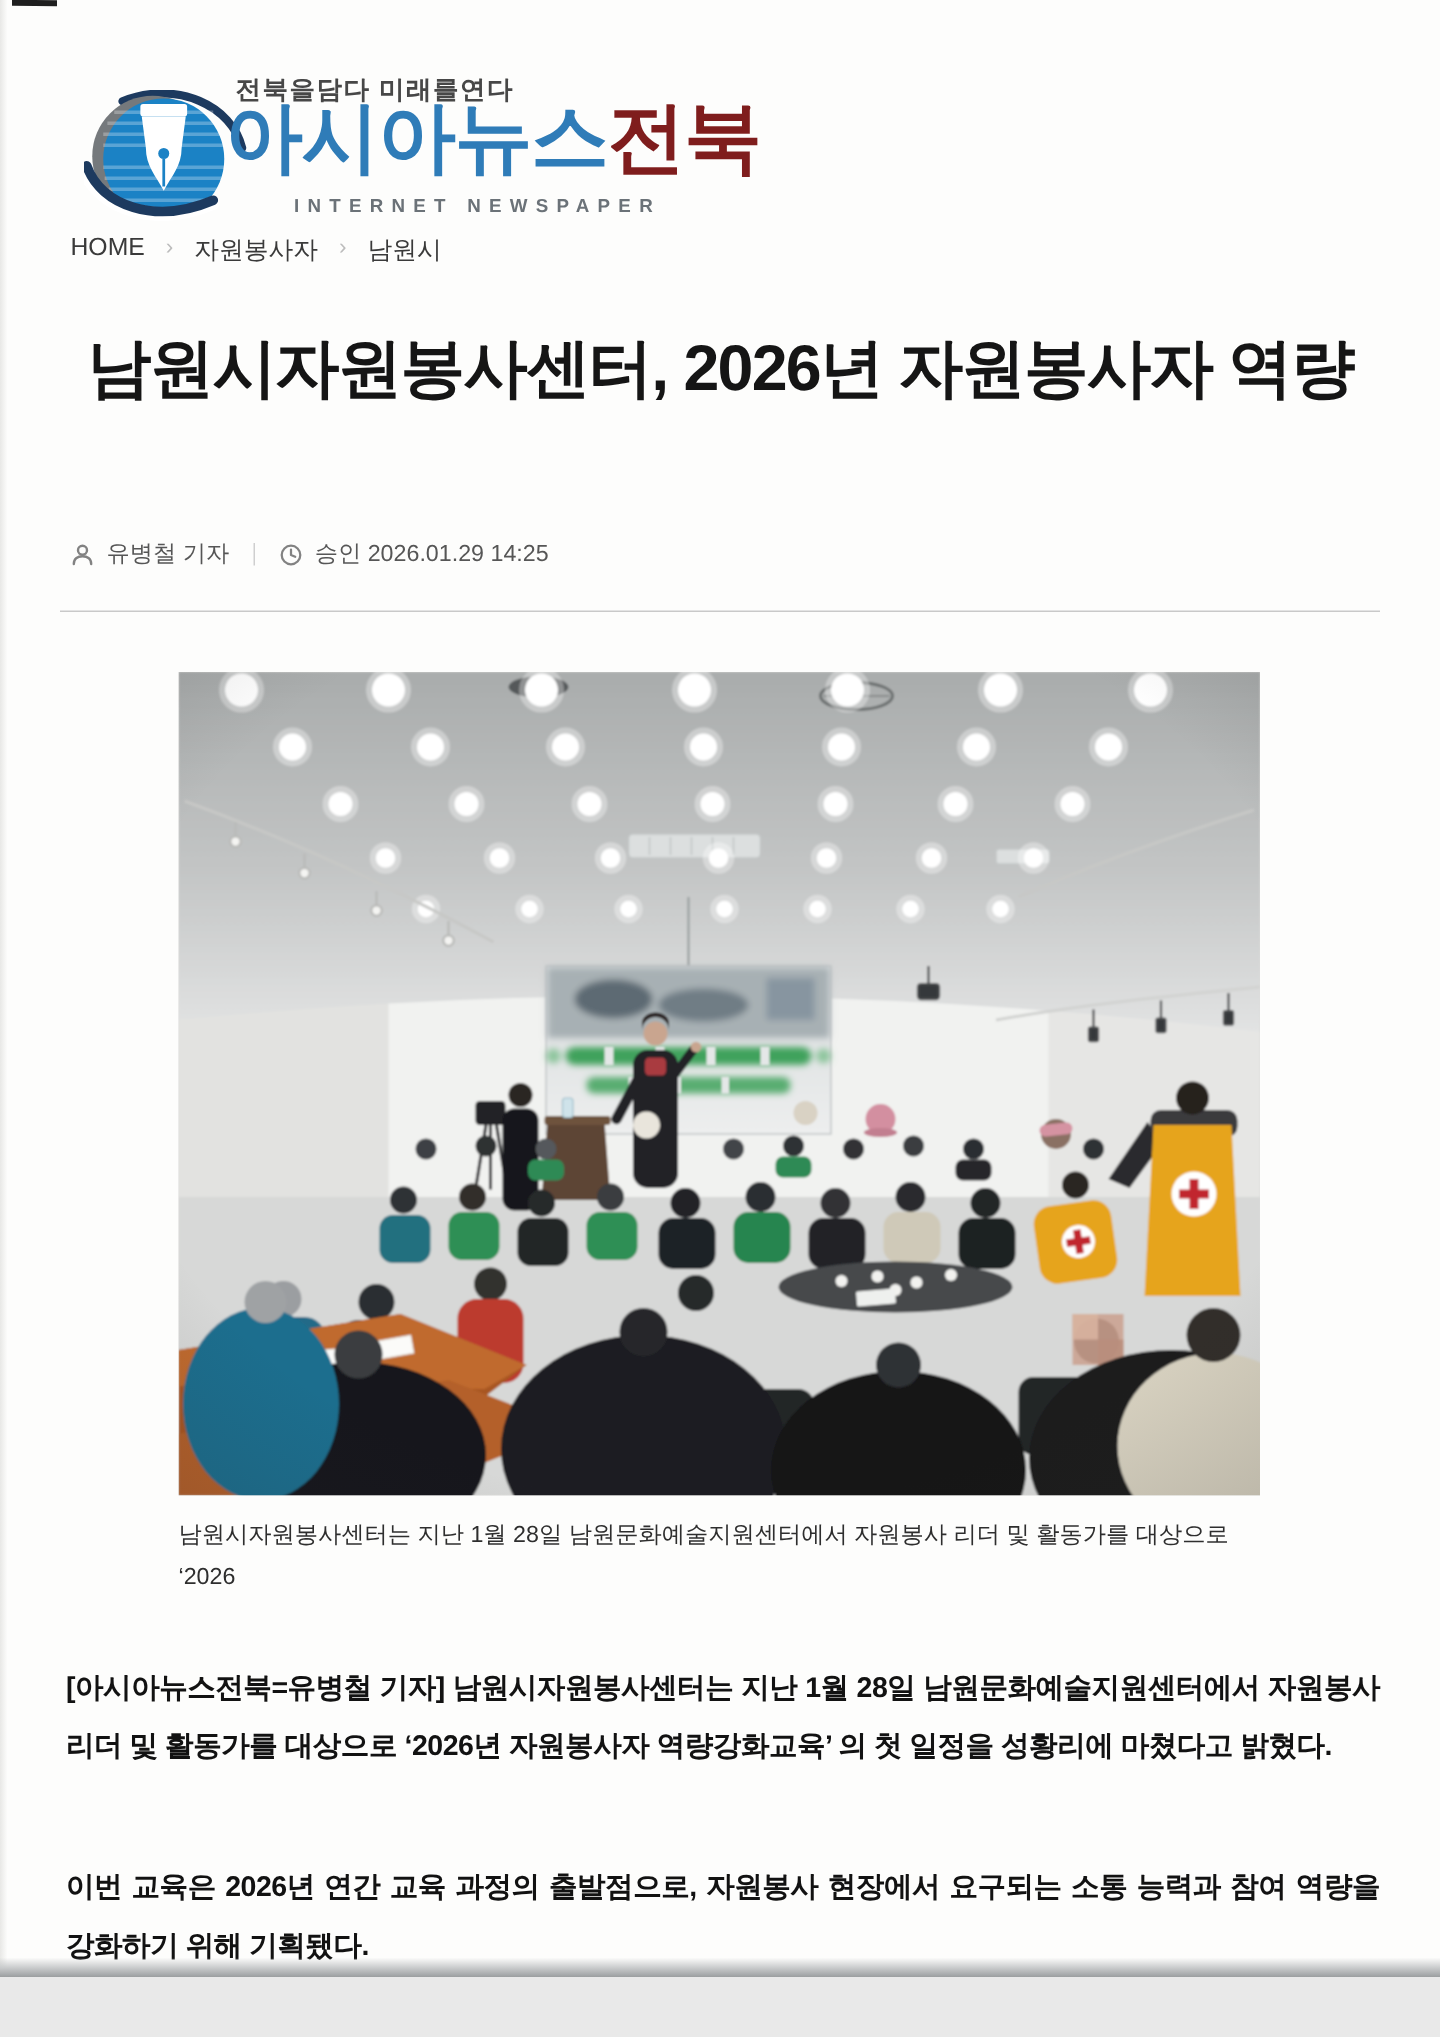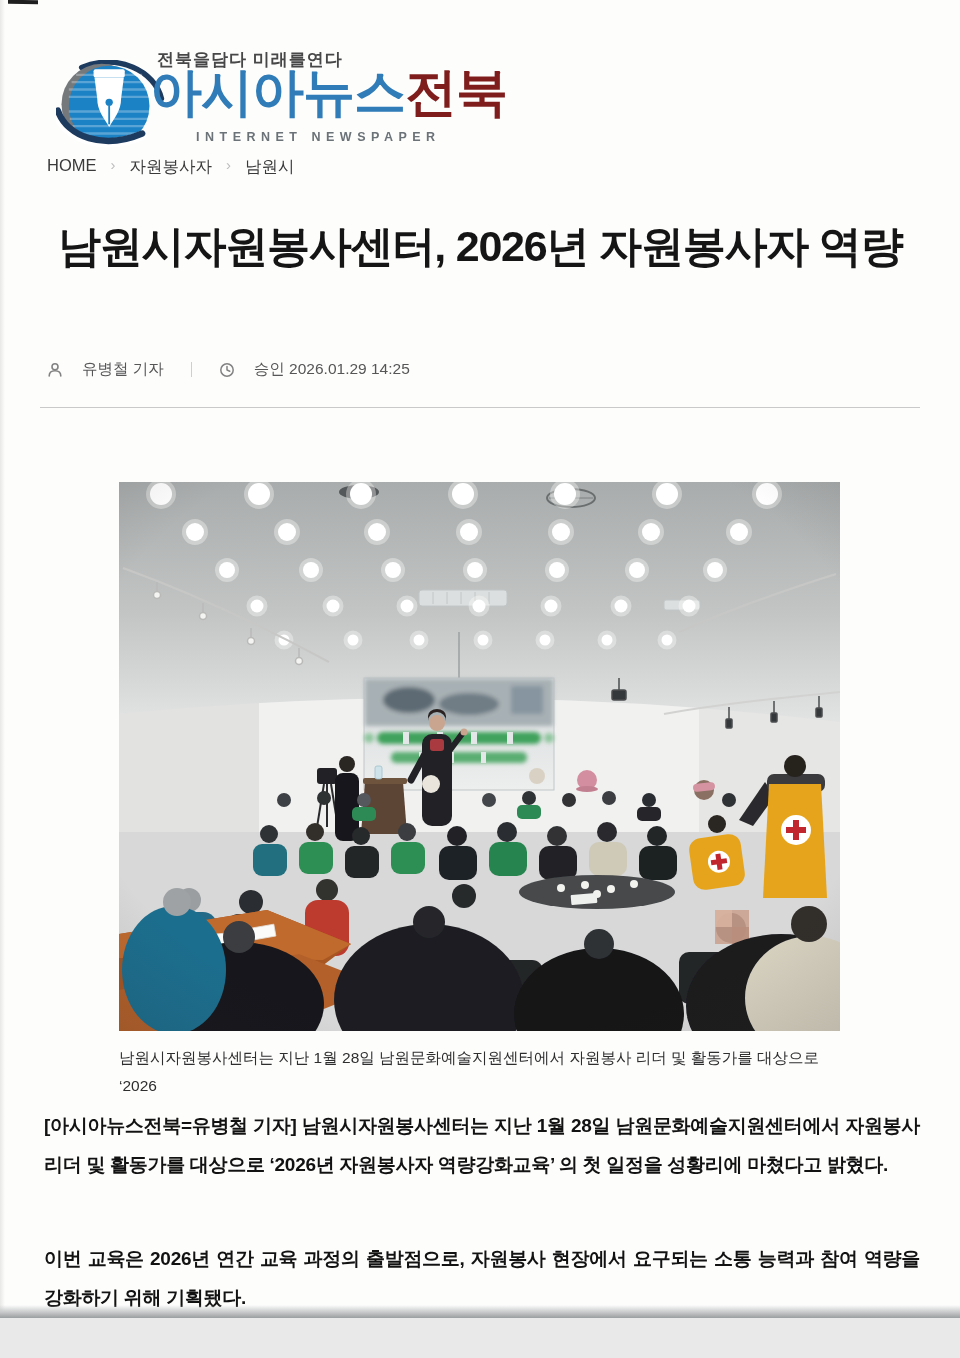--- a/index.html
+++ b/index.html
@@ -22,27 +22,27 @@
   .subtitle{position:absolute;left:196px;top:130px;font-size:12.5px;font-weight:700;letter-spacing:5.5px;color:#6b7278;}
   
   .breadcrumb{position:absolute;left:47px;top:156px;font-size:16.5px;color:#3a3a3a;display:flex;align-items:flex-start;gap:14px;}
   .breadcrumb a{color:#3a3a3a;text-decoration:none;cursor:pointer;}
   .breadcrumb .sep{color:#bcbcbc;font-size:15px;}
   
   .headline{position:absolute;left:46px;top:203px;width:884px;margin:12px;
     font-size:43px;line-height:63px;font-weight:800;letter-spacing:-1.2px;color:#151515;}
   .headline span{display:block;}
   
-  .byline{position:absolute;left:47px;top:359px;display:flex;align-items:center;gap:19px;font-size:15.5px;color:#565656;}
+  .byline{position:absolute;left:47px;top:359px;display:flex;align-items:center;gap:8px;font-size:15.5px;color:#565656;}
   .byline svg{display:block;}
   .vbar{width:1px;height:15px;background:#cfcfcf;margin:0 8px;}
   
   .divider{position:absolute;left:40px;top:407px;width:880px;height:0;border:none;border-top:1.5px solid #c9c9c9;margin:0;}
   
-  .figure{position:absolute;left:119px;top:482px;width:721px;margin:0;}
+  .figure{position:absolute;left:119px;top:448px;width:721px;margin:0;}
   .photo{width:721px;height:549px;overflow:hidden;background:#dcdcda;}
   .photo svg{display:block;}
   .caption{margin-top:13px;font-size:15.5px;line-height:27.5px;color:#2e2e2e;}
   .caption span{display:block;}
   
   .body-p{position:absolute;left:44px;width:876px;margin:0;
     font-size:19px;line-height:38.5px;font-weight:700;color:#121212;text-align:justify;letter-spacing:-0.3px;}
   .p1{top:1107px;}
   .p2{top:1240px;}
 </style>

